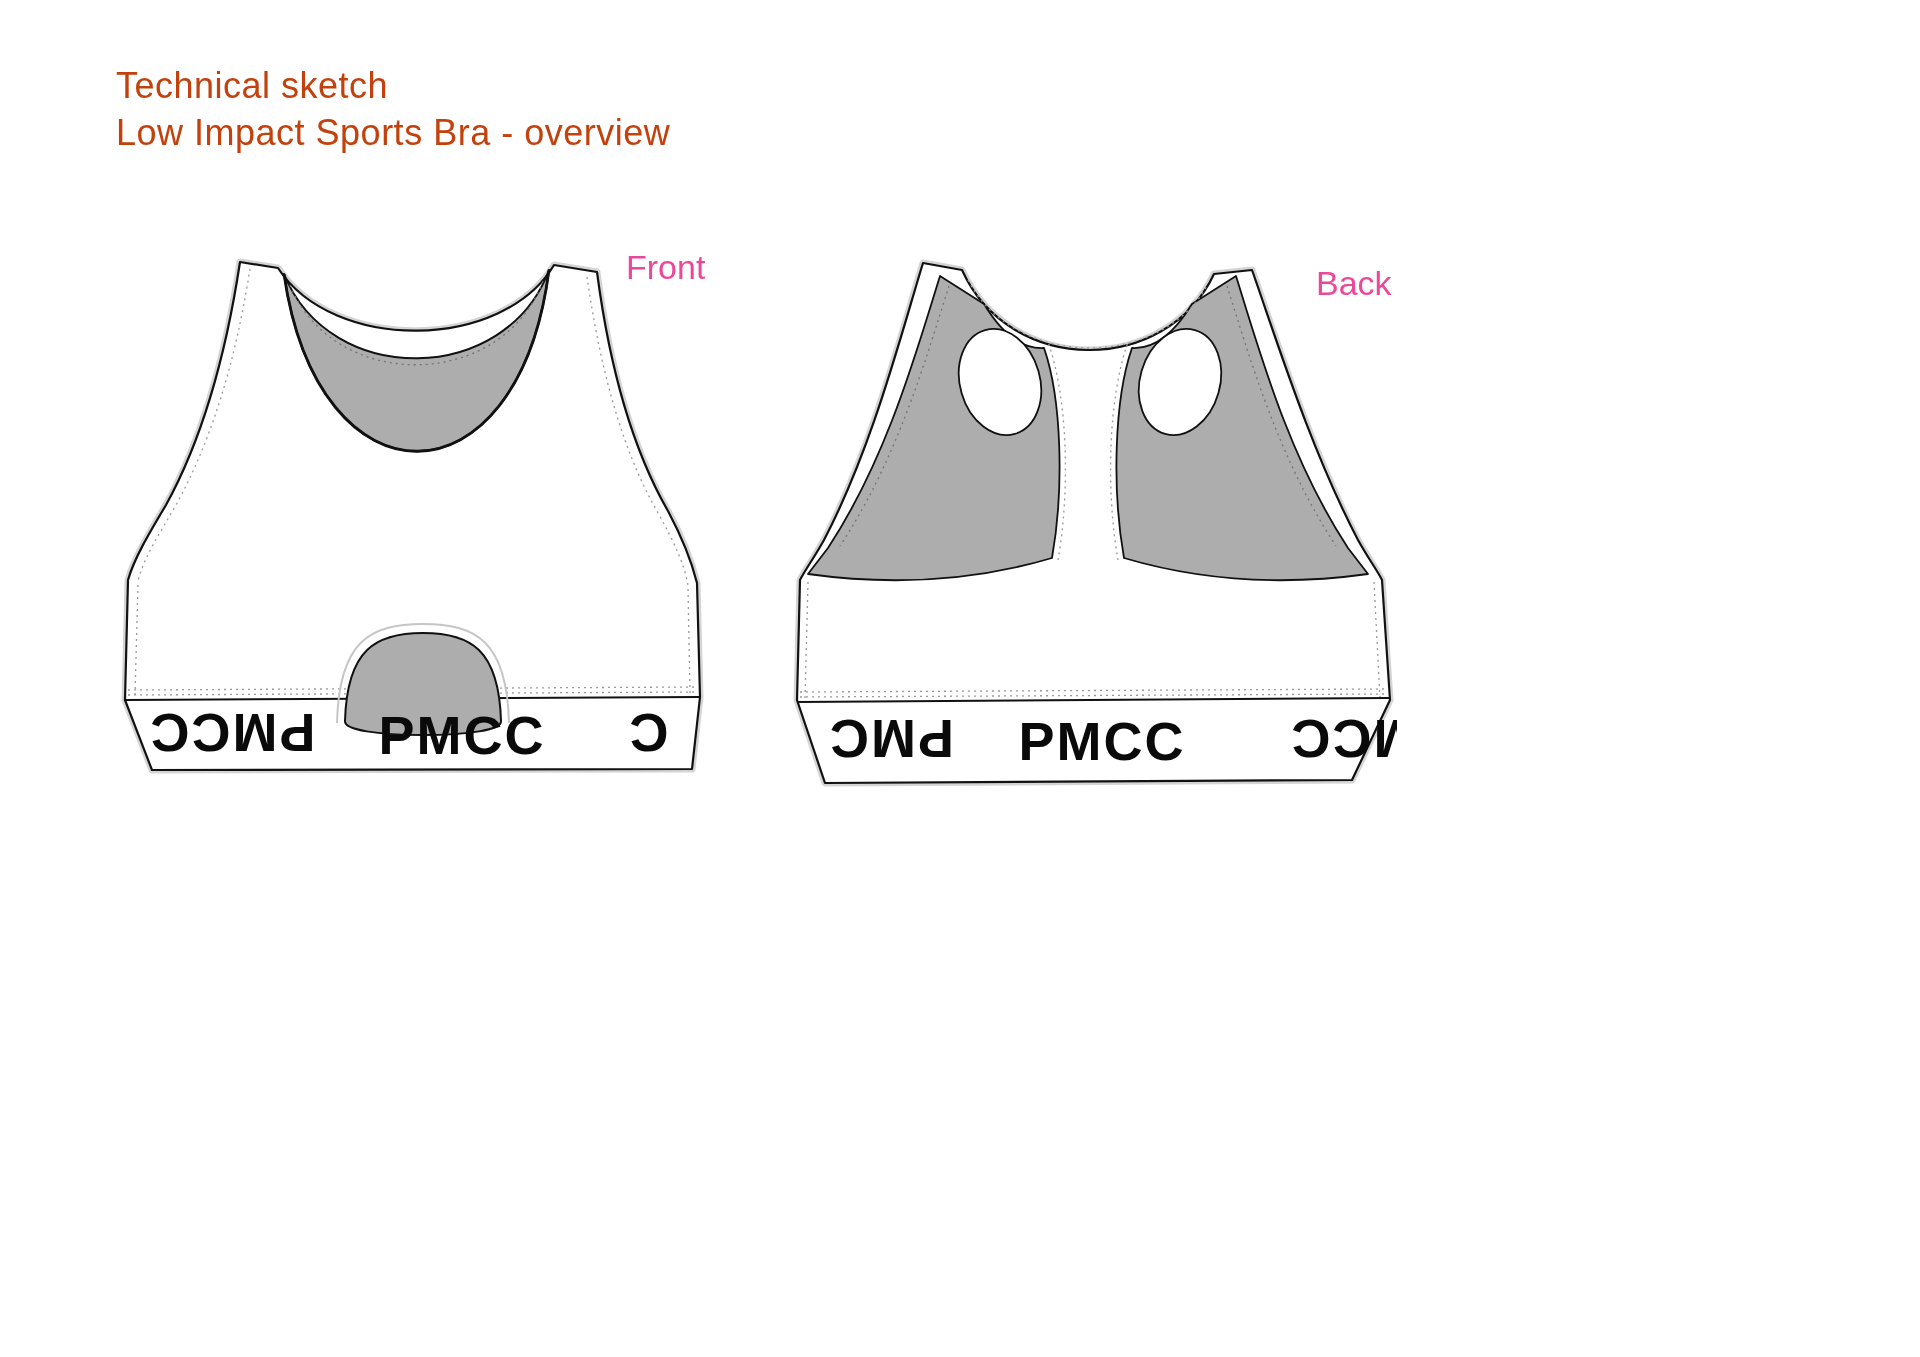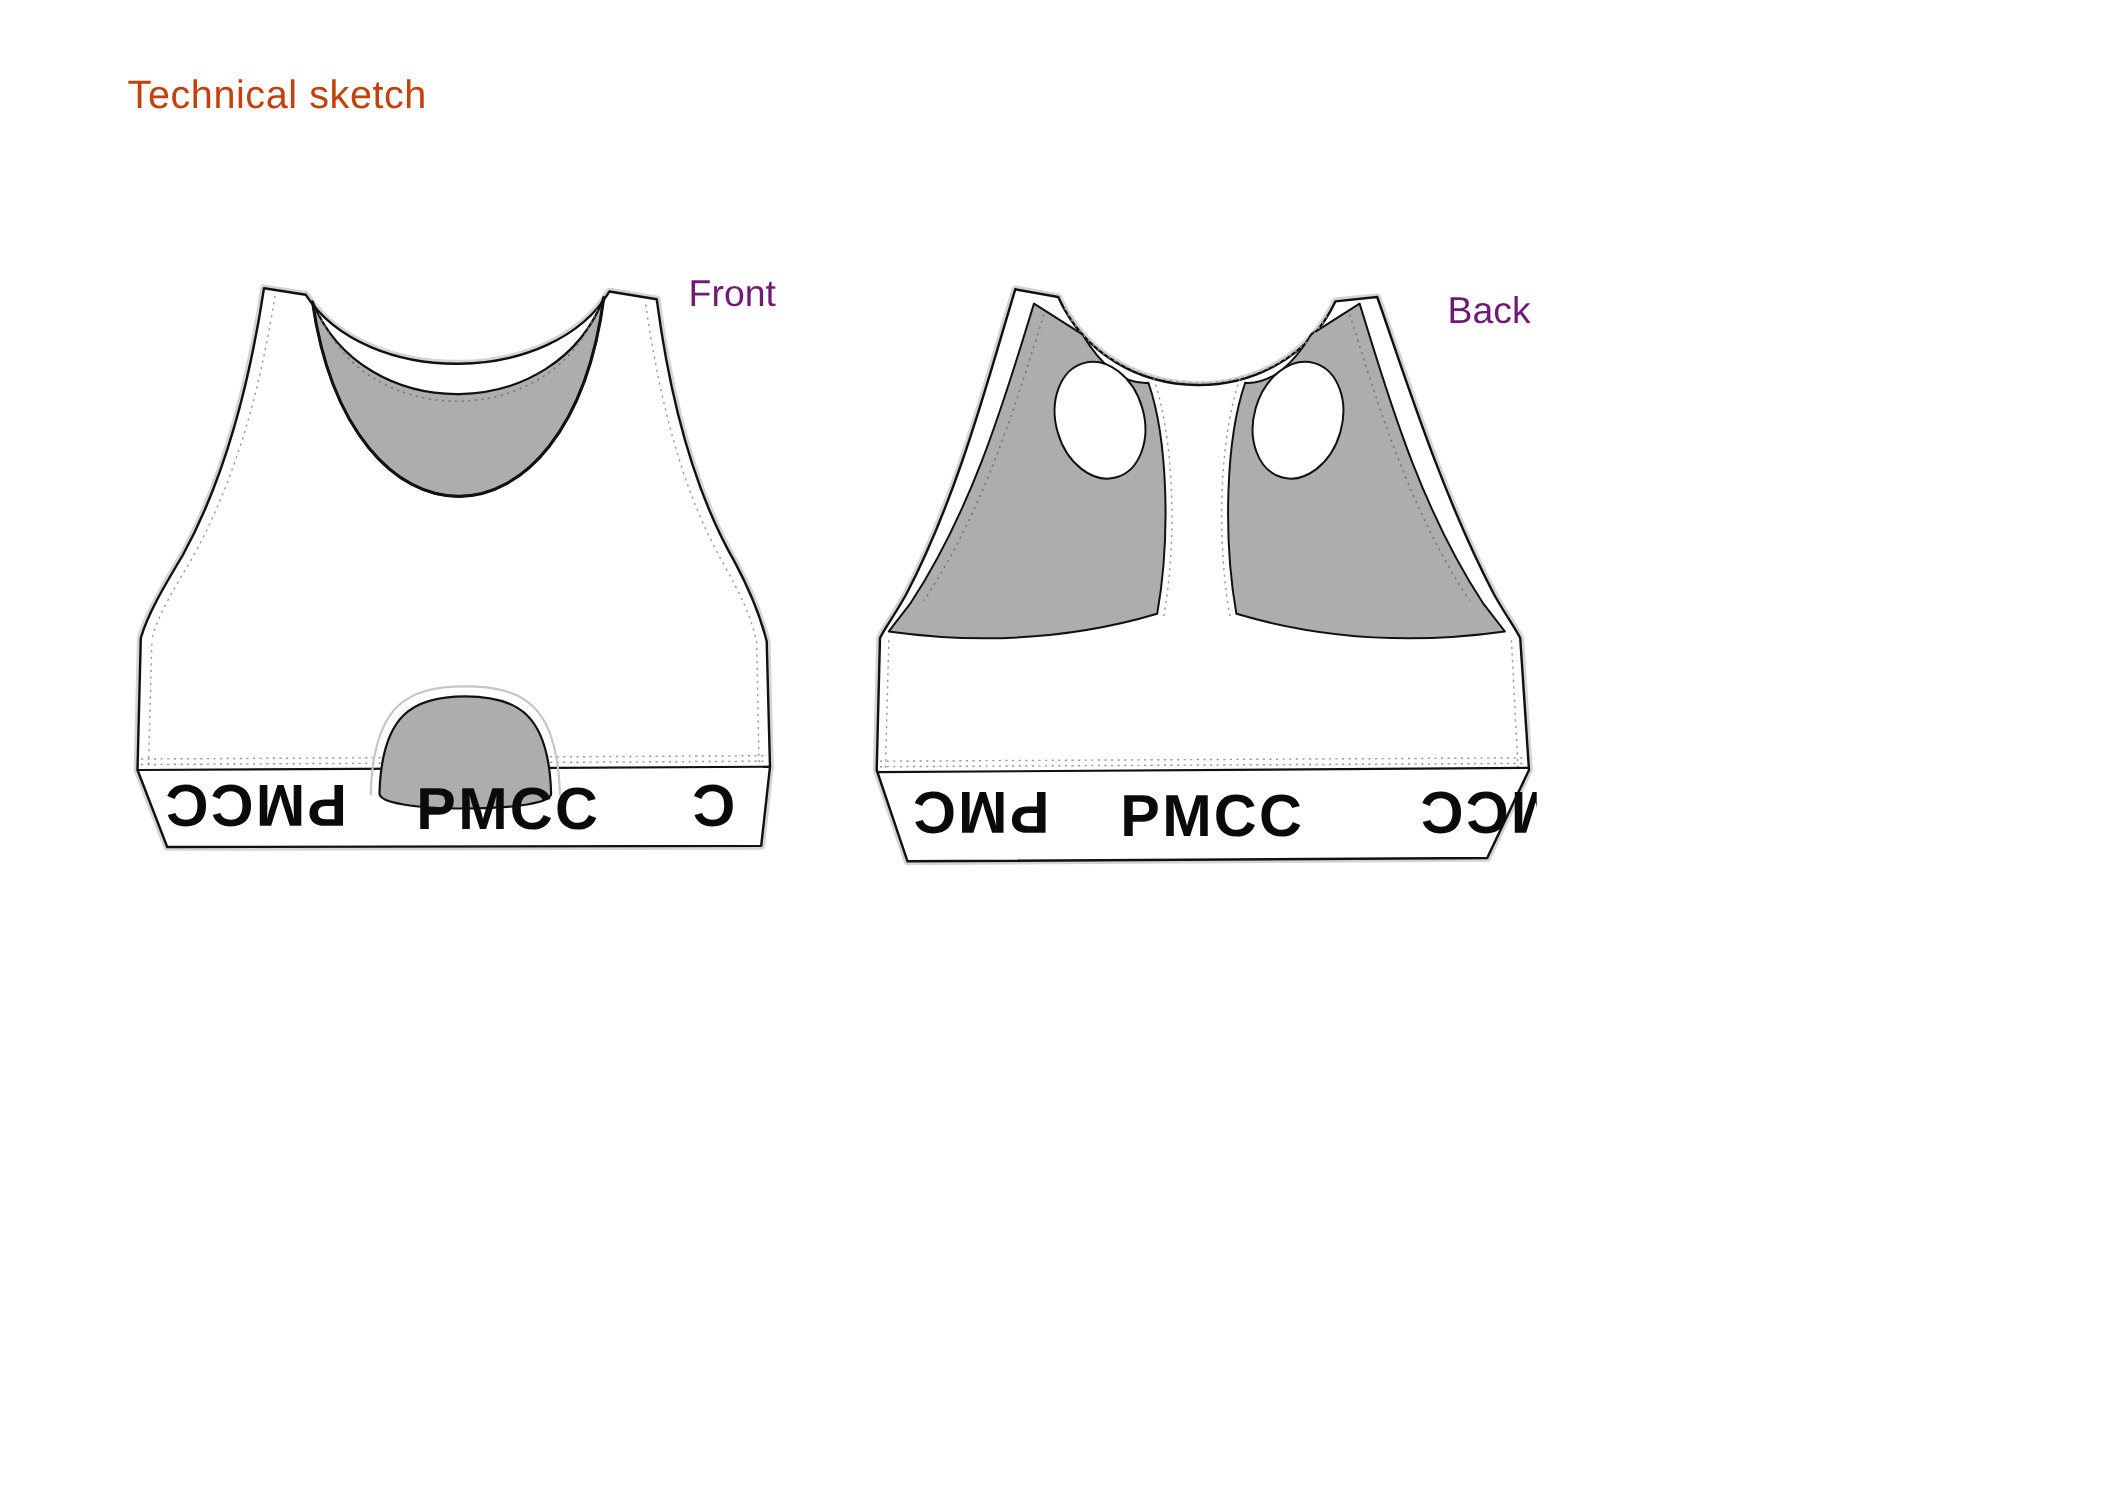--- a/index.html
+++ b/index.html
@@ -16,21 +16,21 @@
     position: absolute;
     left: 116px; top: 62px;
     font-size: 36px;
     line-height: 47px;
     letter-spacing: 0.5px;
     color: #c2410c;
   }
   .view-label {
     position: absolute;
     font-size: 34px;
-    color: #701a75;
+    color: #ec4899;
   }
   .front-label { left: 626px; top: 248px; }
   .back-label  { left: 1316px; top: 264px; }
   svg.sketch { position: absolute; }
   .front-svg { left: 118px; top: 253px; }
   .back-svg  { left: 792px; top: 258px; }
   .logo-text {
     font-family: "Liberation Sans", sans-serif;
     font-weight: bold;
     font-size: 54px;
@@ -46,20 +46,21 @@
   .seam-bold{ fill: none; stroke: #111111; stroke-width: 2.8; }
   .stitch   { fill: none; stroke: #999999; stroke-width: 1.3; stroke-dasharray: 2 4; }
   .stitch-dark { fill: none; stroke: #737373; stroke-width: 1.3; stroke-dasharray: 2 4; }
   .ghost    { fill: none; stroke: #c6c6c6; stroke-width: 2; }
 </style>
 </head>
 <body>
 
 <div class="title-block">
   <div>Technical sketch</div>
+  <div>Low Impact Sports Bra  - overview</div>
 </div>
 
 <div class="view-label front-label">Front</div>
 <div class="view-label back-label">Back</div>
 
 <svg class="sketch front-svg" width="600" height="530" viewBox="0 0 600 530" aria-hidden="true">
 
   <path class="halo" d="M122,9 L160,15 C215,100 385,98 436,12 L479,19 C489,95 508,185 550,258 C566,288 574,310 579,330 L582,444 L574,516 L34,517 L7,447 L10,327 C16,306 30,282 48,252 C92,172 112,75 122,9 Z"></path>
 
   <path class="outline" d="M122,9 L160,15 C215,100 385,98 436,12 L479,19 C489,95 508,185 550,258 C566,288 574,310 579,330 L582,444 L574,516 L34,517 L7,447 L10,327 C16,306 30,282 48,252 C92,172 112,75 122,9 Z"></path>

